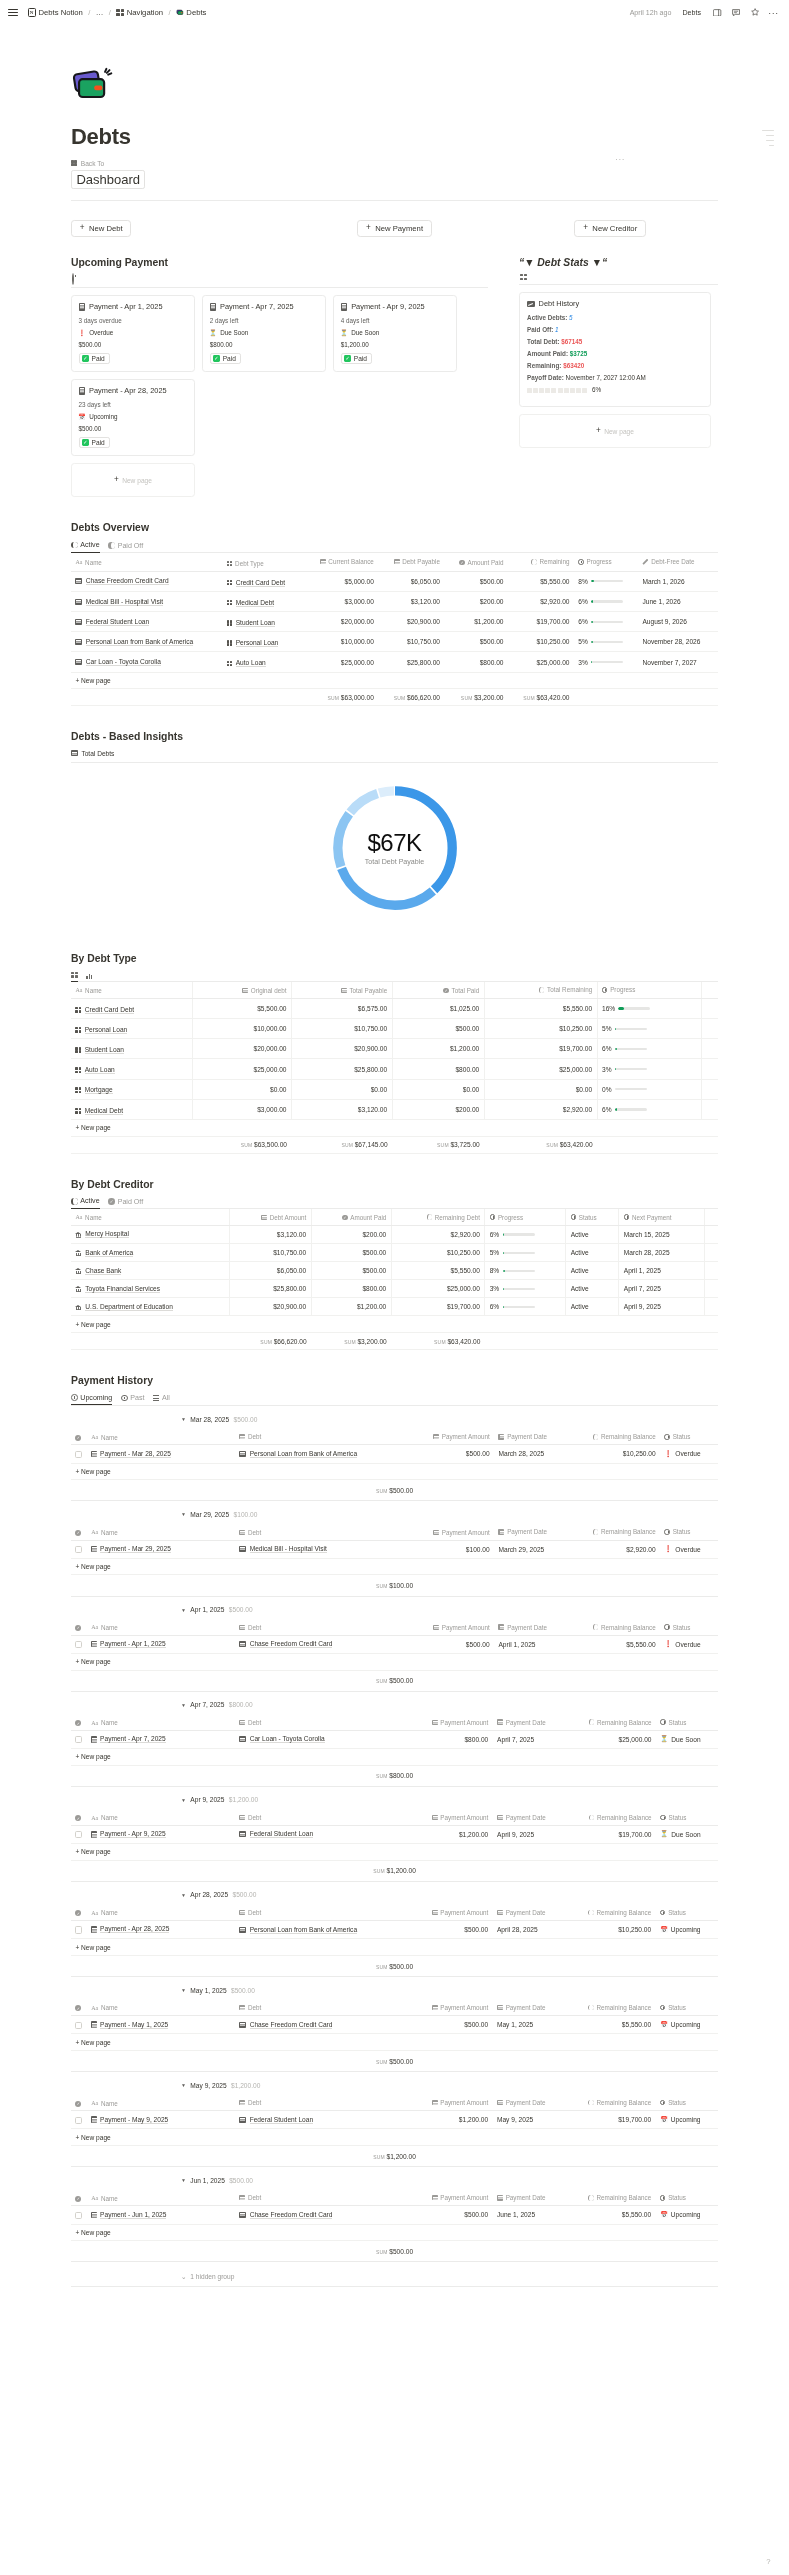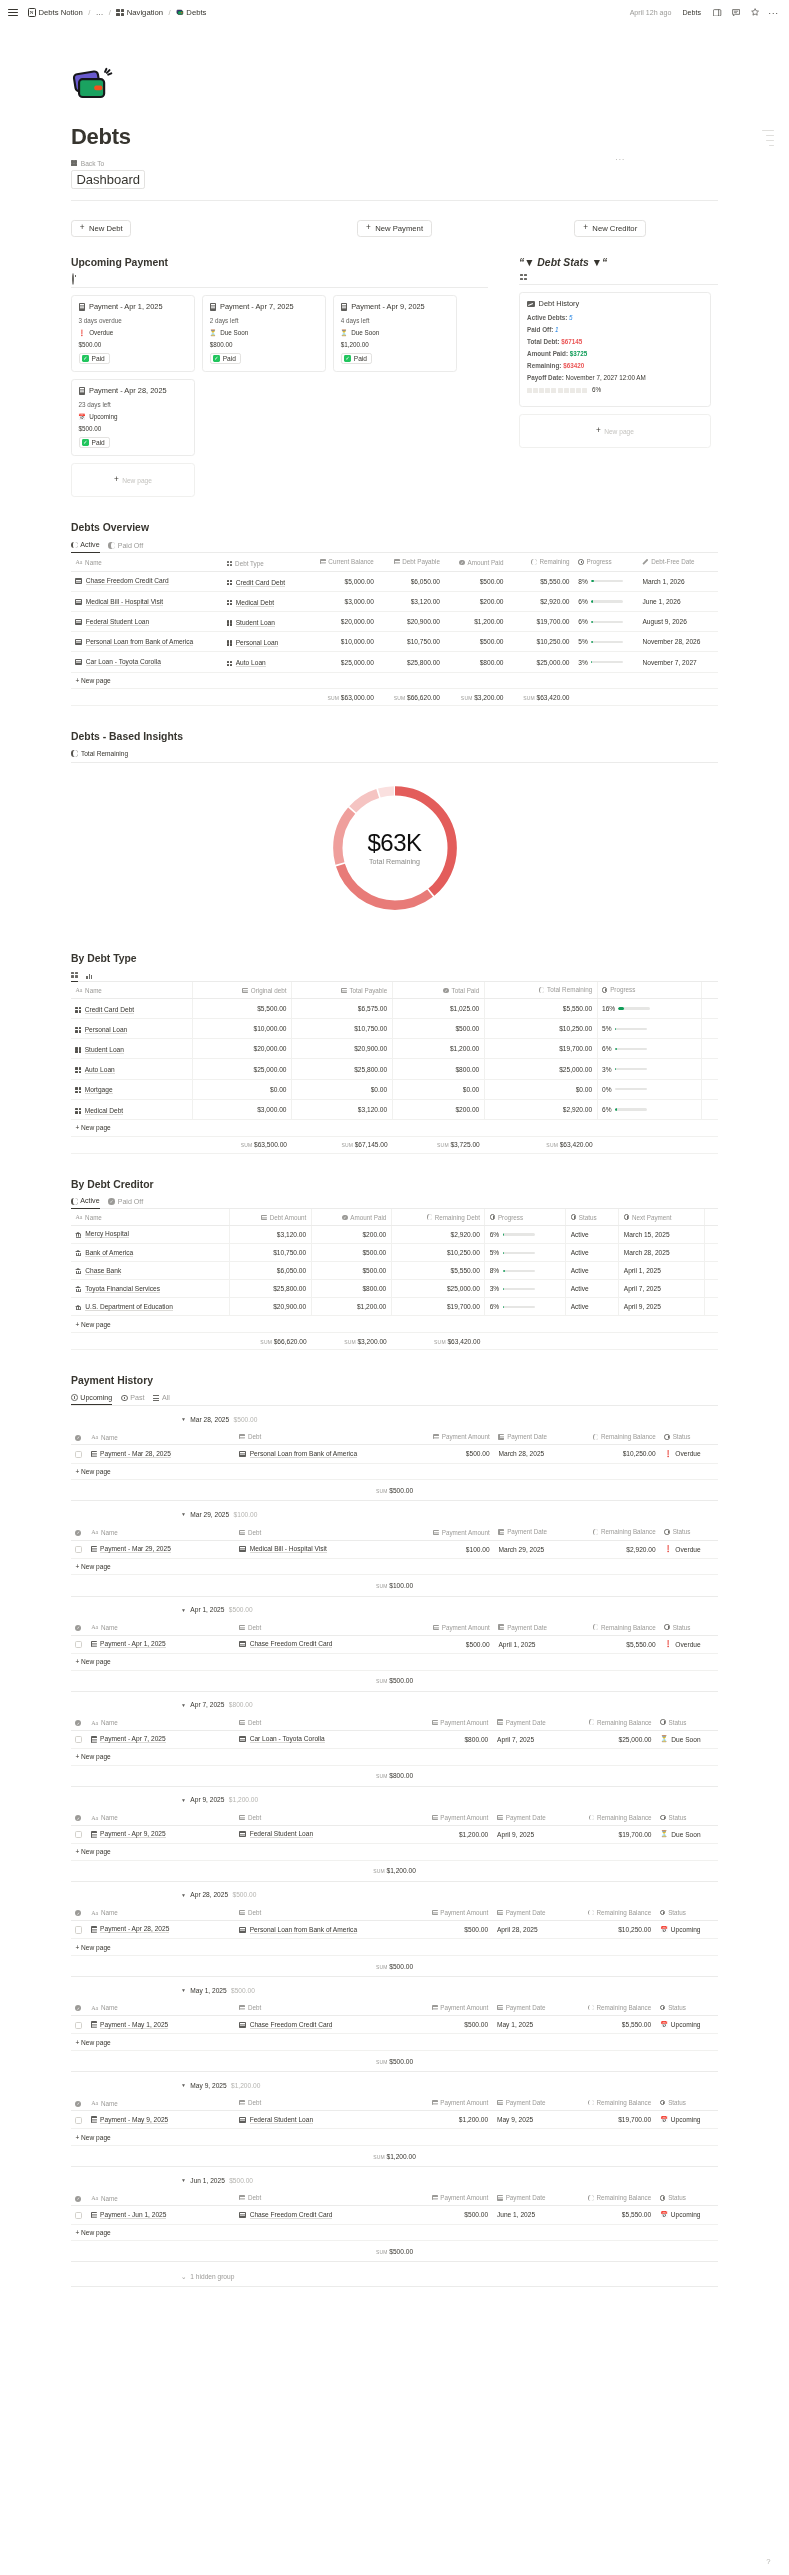--- a/index.html
+++ b/index.html
@@ -582,33 +582,33 @@
             </tr>
           </tbody>
         </table>
   </div>
 
   <div class="sec">
     <div class="sec-h">Debts - Based Insights</div>
     <div class="donut-row" id="donut-row">
           <div class="donut-col">
             <div class="donut-head">
-              <span class="ic-moon" style="background:#55534e"></span>
-              <span>Total Remaining</span>
+              <span class="cardicon-db"></span>
+              <span>Total Debts</span>
             </div>
             <div class="donut-box">
               <div class="donut"><svg viewBox="0 0 240 240">
-                  <circle r="104" cx="120" cy="120" fill="none" stroke="#e35d5b" stroke-width="17" stroke-dasharray="254.58880161884144 398.8624703278356" stroke-dashoffset="0"></circle>
-                  <circle r="104" cx="120" cy="120" fill="none" stroke="#e87b78" stroke-width="17" stroke-dasharray="199.9799756756471 453.4712962710299" stroke-dashoffset="-257.58880161884144"></circle>
-                  <circle r="104" cx="120" cy="120" fill="none" stroke="#ef9f9c" stroke-width="17" stroke-dasharray="102.611408663725 550.839863282952" stroke-dashoffset="-460.56877729448854"></circle>
-                  <circle r="104" cx="120" cy="120" fill="none" stroke="#f5c4c2" stroke-width="17" stroke-dasharray="54.184713959382805 599.2665579872942" stroke-dashoffset="-566.1801859582135"></circle>
-                  <circle r="104" cx="120" cy="120" fill="none" stroke="#fae0df" stroke-width="17" stroke-dasharray="27.08637202908068 626.3648999175963" stroke-dashoffset="-623.3648999175964"></circle>
+                  <circle r="104" cx="120" cy="120" fill="none" stroke="#3b97e8" stroke-width="17" stroke-dasharray="248.08411372737015 405.3671582193069" stroke-dashoffset="0"></circle>
+                  <circle r="104" cx="120" cy="120" fill="none" stroke="#5aa9ec" stroke-width="17" stroke-dasharray="200.39759600395487 453.0536759427222" stroke-dashoffset="-251.08411372737015"></circle>
+                  <circle r="104" cx="120" cy="120" fill="none" stroke="#8cc5f2" stroke-width="17" stroke-dasharray="101.61838071973754 551.8328912269395" stroke-dashoffset="-454.48170973132505"></circle>
+                  <circle r="104" cx="120" cy="120" fill="none" stroke="#b9dcf8" stroke-width="17" stroke-dasharray="60.987521230909245 592.4637507157678" stroke-dashoffset="-559.1000904510626"></circle>
+                  <circle r="104" cx="120" cy="120" fill="none" stroke="#dcedfb" stroke-width="17" stroke-dasharray="27.363660264705224 626.0876116819718" stroke-dashoffset="-623.0876116819718"></circle>
                 </svg><div class="donut-center">
-                  <div class="donut-val">$63K</div>
-                  <div class="donut-lbl">Total Remaining</div>
+                  <div class="donut-val">$67K</div>
+                  <div class="donut-lbl">Total Debt Payable</div>
                 </div></div>
             </div>
           </div>
         </div>
   </div>
 
   <div class="sec">
     <div class="sec-h">By Debt Type</div>
     <div class="viewtabs">
       <div class="vtab active">

